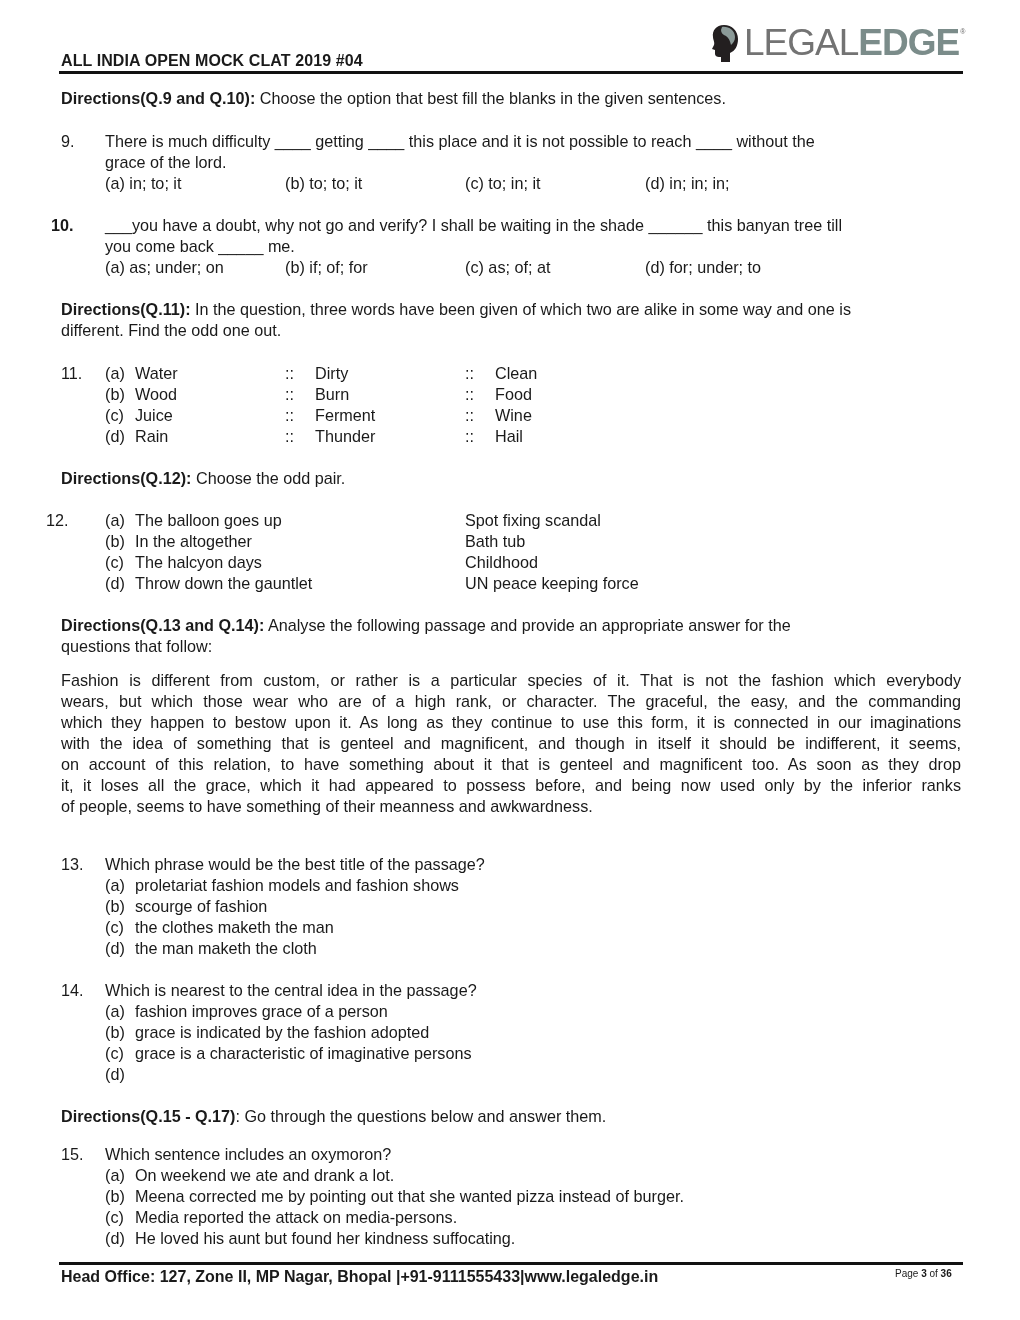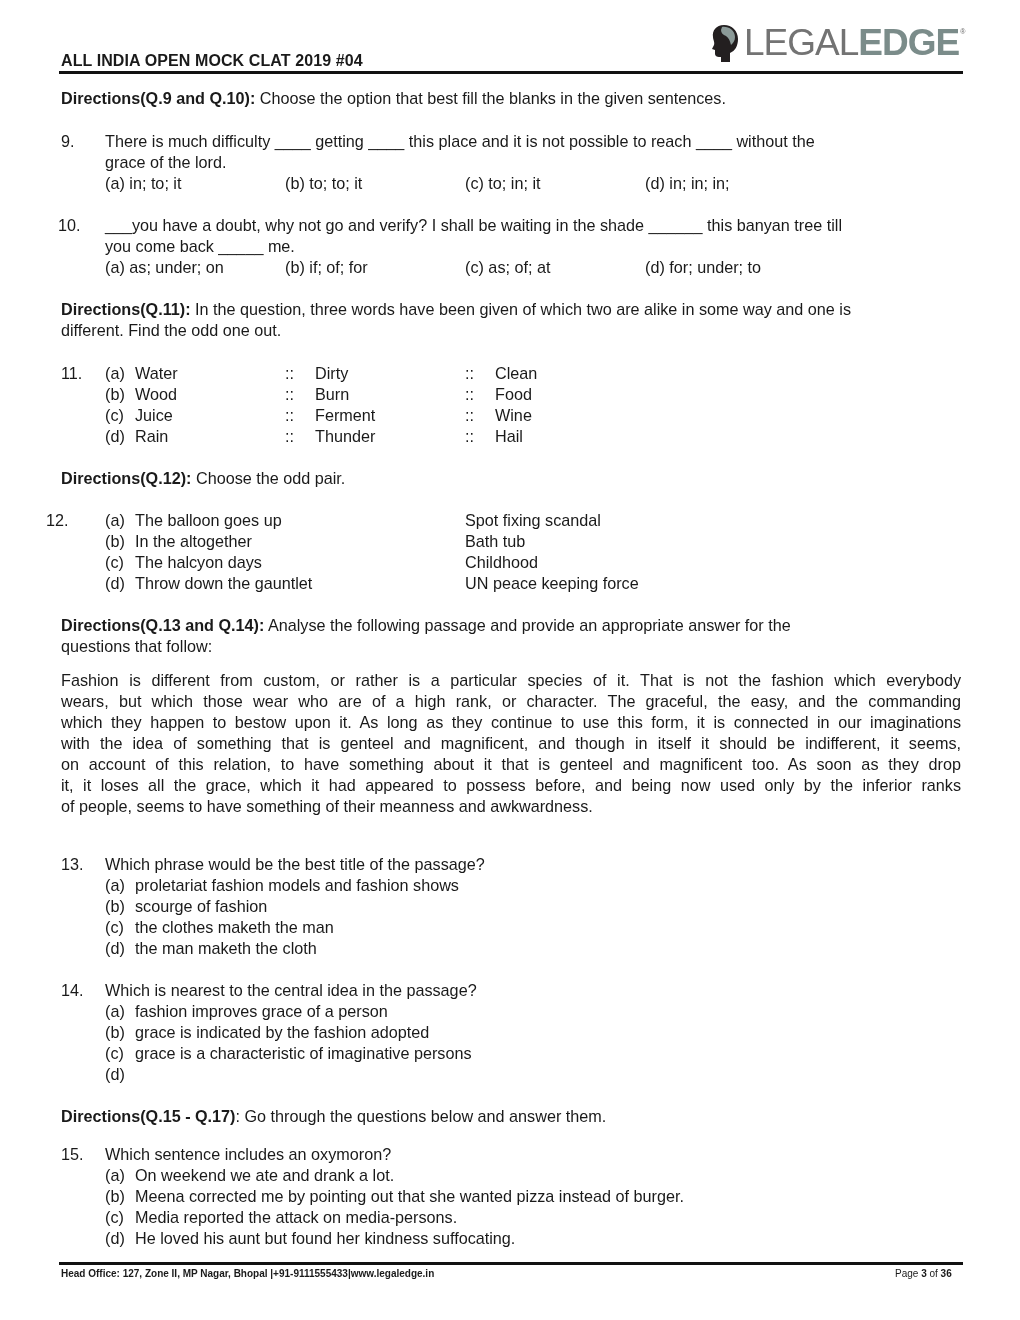--- a/index.html
+++ b/index.html
@@ -20,21 +20,21 @@
   
   .txt { position:absolute; font-size:16.2px; line-height:21px; white-space:nowrap; }
   .bold { font-weight:bold; }
   .qnum { position:absolute; font-size:16.2px; line-height:21px; }
   .para { position:absolute; left:61px; width:900px; font-size:16.2px; line-height:21px; text-align:justify; }
   .para span.line { display:block; text-align:justify; text-align-last:justify; white-space:nowrap; }
   .para span.line.last { text-align-last:left; }
 
   
   .ftr-rule { position:absolute; left:59px; top:1262px; width:904px; height:3px; background:#111; }
-  .ftr-left { position:absolute; left:61px; top:1268px; font-size:10px; font-weight:bold; }
+  .ftr-left { position:absolute; left:61px; top:1268px; font-size:16px; font-weight:bold; }
   .ftr-right { position:absolute; left:895px; top:1268px; font-size:10px; }
   .ftr-right b { font-weight:bold; }
 </style>
 </head>
 <body>
 
 <div class="page">
 
   <div class="hdr-title">ALL INDIA OPEN MOCK CLAT 2019 #04</div>
   <div class="logo">
@@ -52,21 +52,21 @@
   <div class="txt" style="left:61px; top:88px;"><span class="bold">Directions(Q.9 and Q.10):</span><span> Choose the option that best fill the blanks in the given sentences.</span></div>
 
   <div class="qnum" style="left:61px; top:131px;">9.</div>
   <div class="txt" style="left:105px; top:131px;">There is much difficulty ____ getting ____ this place and it is not possible to reach ____ without the</div>
   <div class="txt" style="left:105px; top:152px;">grace of the lord.</div>
   <div class="txt" style="left:105px; top:173px;">(a)  in; to; it</div>
   <div class="txt" style="left:285px; top:173px;">(b) to; to; it</div>
   <div class="txt" style="left:465px; top:173px;">(c)  to; in; it</div>
   <div class="txt" style="left:645px; top:173px;">(d)  in; in; in;</div>
 
-  <div class="qnum" style="left:58px; top:215px;">10.</div>
+  <div class="qnum" style="left:51px; top:215px;font-weight:bold;">10.</div>
   <div class="txt" style="left:105px; top:215px;">___you have a doubt, why not go and verify? I shall be waiting in the shade ______ this banyan tree till</div>
   <div class="txt" style="left:105px; top:236px;">you come back _____ me.</div>
   <div class="txt" style="left:105px; top:257px;">(a)  as; under; on</div>
   <div class="txt" style="left:285px; top:257px;">(b) if; of; for</div>
   <div class="txt" style="left:465px; top:257px;">(c)  as; of; at</div>
   <div class="txt" style="left:645px; top:257px;">(d)  for; under; to</div>
 
   <div class="txt" style="left:61px; top:299px;"><span class="bold">Directions(Q.11):</span><span> In the question, three words have been given of which two are alike in some way and one is</span></div>
   <div class="txt" style="left:61px; top:320px;">different. Find the odd one out.</div>
 

